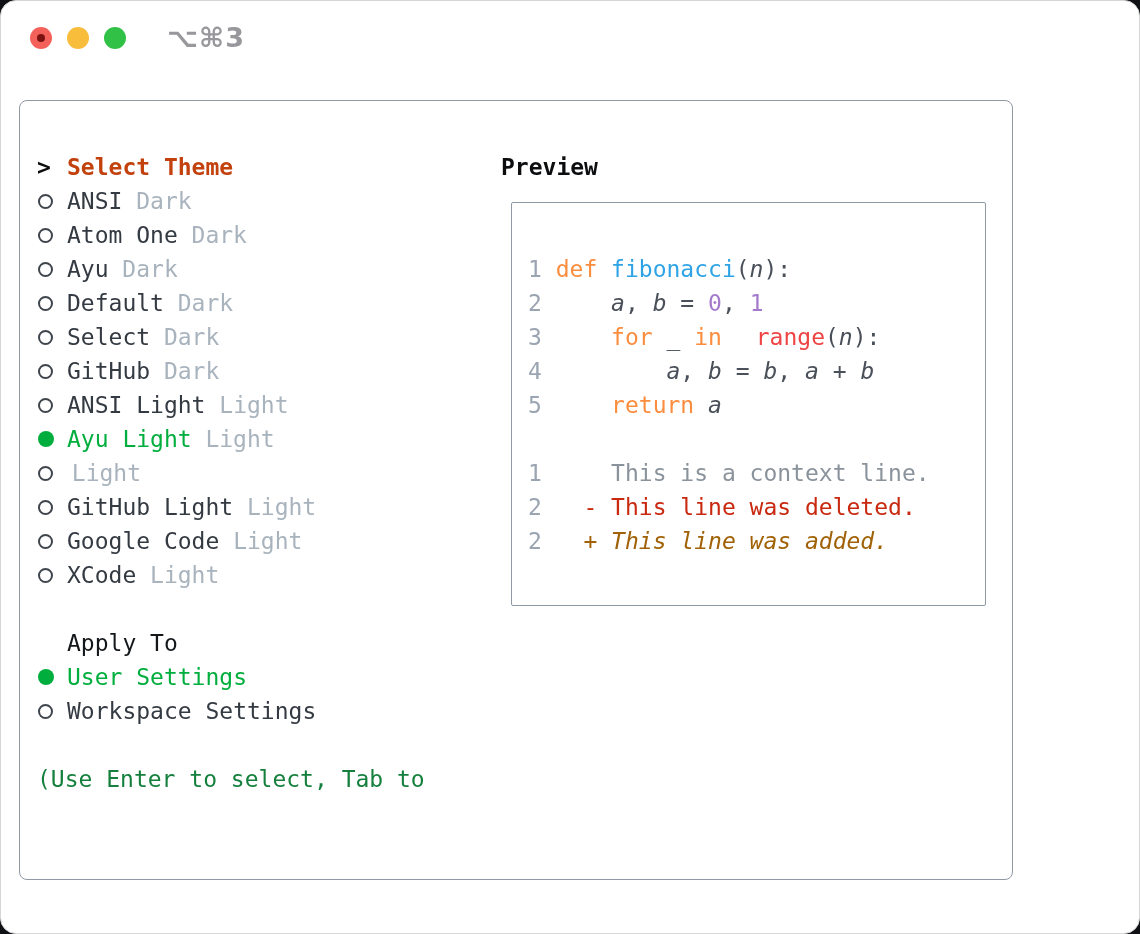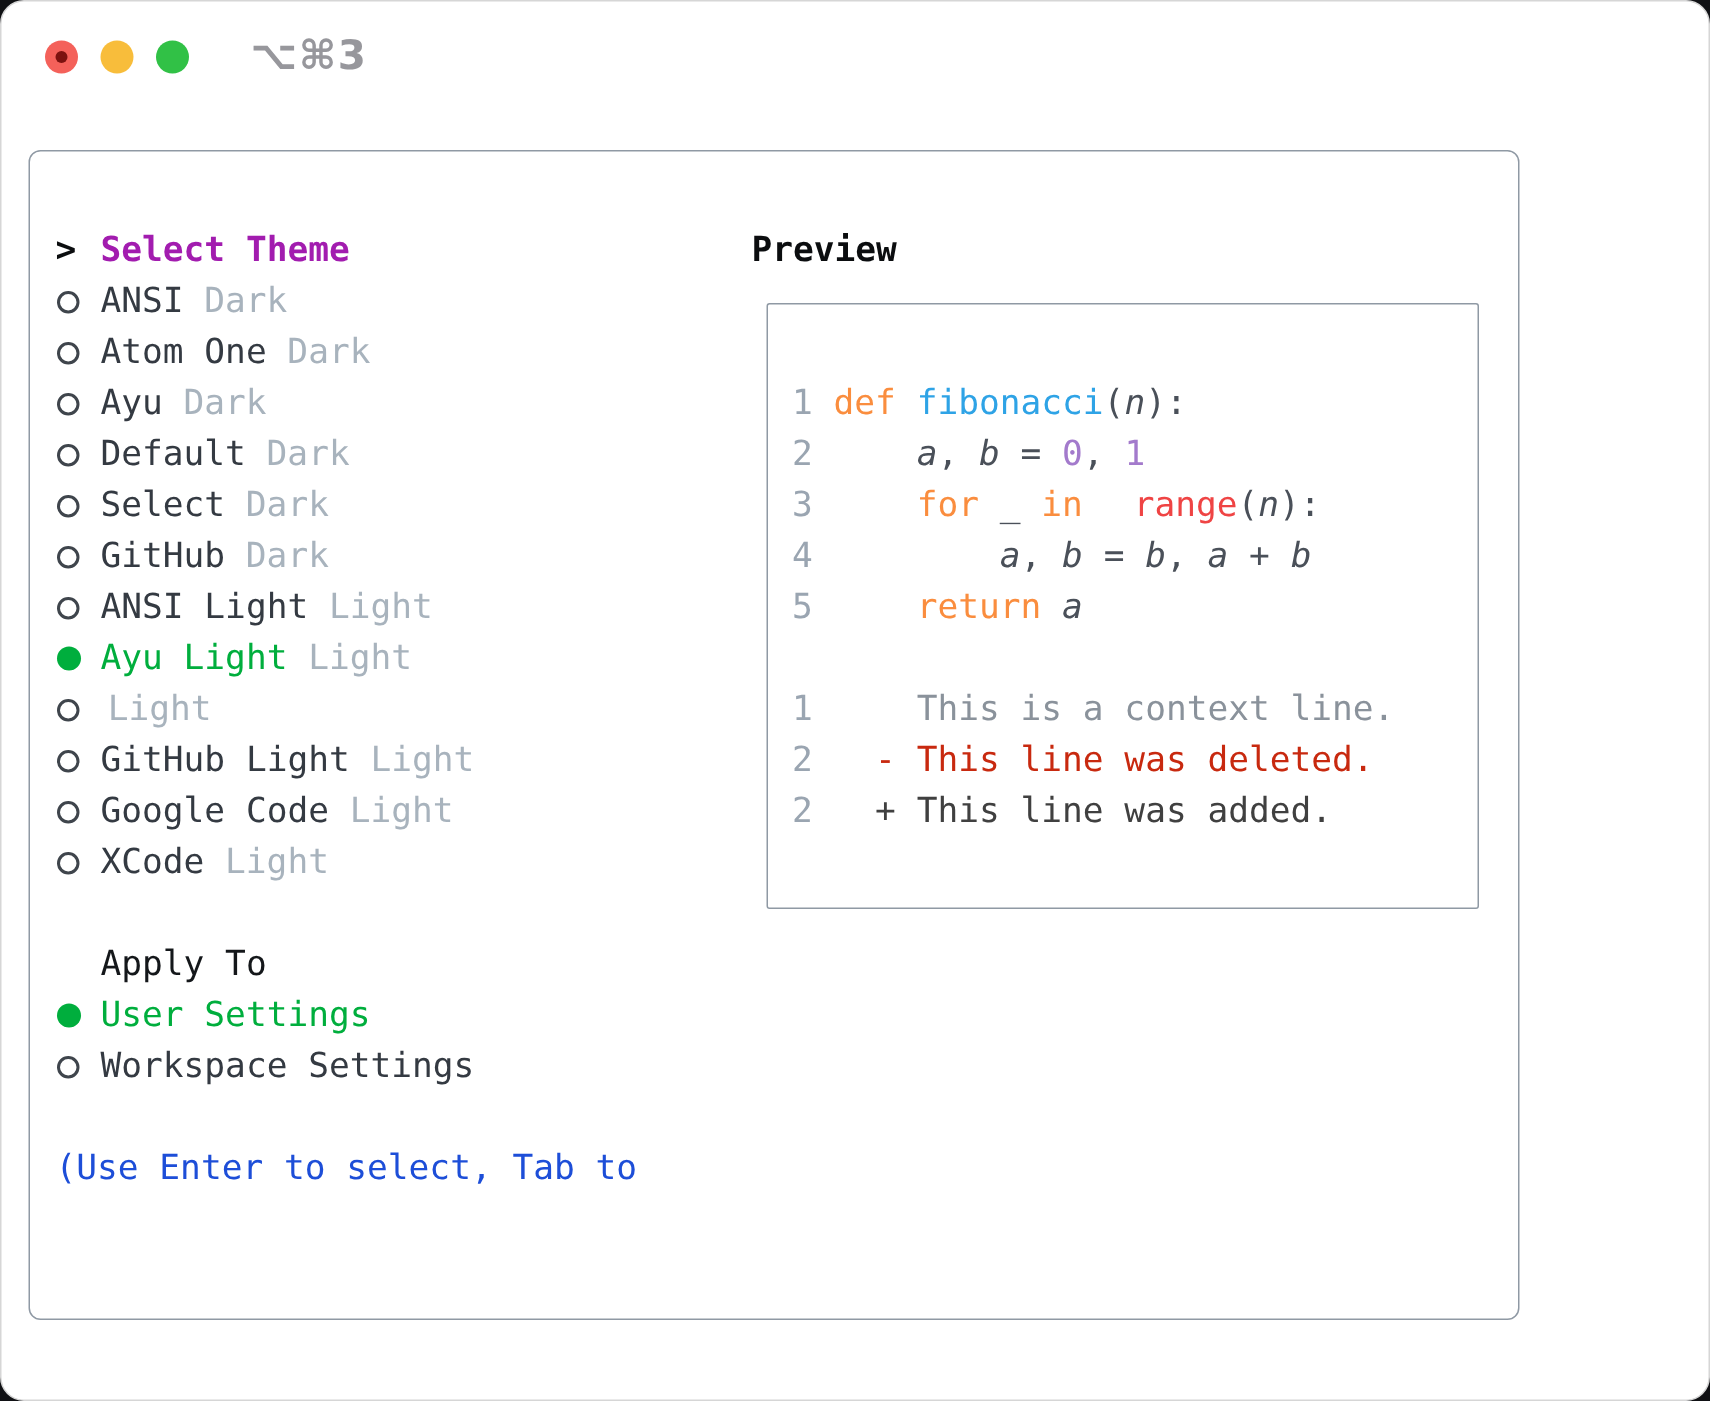--- a/index.html
+++ b/index.html
@@ -22,49 +22,49 @@
   }
   
   .panel{
     position:absolute;left:18px;top:99px;width:994px;height:780px;
     border:1.5px solid #8f99a4;border-radius:8px;box-sizing:border-box;background:#fff;
   }
   .leftcol{position:absolute;left:17px;top:49px;width:450px;}
   .row{height:34px;display:flex;align-items:center;font-size:23px;line-height:34px;white-space:pre;}
   .marker{width:21px;flex:0 0 21px;display:flex;align-items:center;}
   .arrow{font-weight:bold;color:#0b0d0f;}
-  .header-label{font-weight:bold;color:#a21caf;margin-left:9px;}
+  .header-label{font-weight:bold;color:#c2410c;margin-left:9px;}
   .subheader-label{color:#14171a;margin-left:9px;}
   .radio{width:15px;height:15px;border-radius:50%;box-sizing:border-box;border:2px solid #3f454c;background:transparent;margin-left:1px;}
   .radio.on{border:none;background:#00ae3d;width:16px;height:16px;}
   .item-label{color:#343a42;margin-left:9px;}
   .item-tag{color:#a8b3bd;margin-left:13.8px;}
   .sel .item-label{color:#00ae3d;}
-  .hint .row{color:#1d4ed8;}
+  .hint .row{color:#15803d;}
   
   .preview-title{
     position:absolute;left:481px;top:49px;height:34px;line-height:34px;
     font-size:23px;font-weight:bold;color:#0b0d0f;
   }
   .preview-box{
     position:absolute;left:491px;top:101px;width:475px;height:404px;
     border:1.5px solid #8f99a4;border-radius:2px;box-sizing:border-box;background:#fff;overflow:hidden;
   }
   #code{margin:0;padding:49px 0 0 16px;font-family:"DejaVu Sans Mono","Liberation Mono",monospace;font-size:23px;}
   .cl{height:34px;line-height:34px;white-space:pre;}
   .ln{color:#9aa5b1;}
   .kw{color:#fa8d3e;}
   .fn{color:#2ea3e6;}
   .num{color:#a37acc;}
   .rg{color:#ef4444;margin-left:20px;}
   .p{color:#4a5059;}
   .v{color:#4a5059;font-style:italic;}
   .ctx{color:#8a929b;}
   .del{color:#c8290f;}
-  .add{color:#404040;}
+  .add{color:#a16207;font-style:italic;}
 </style>
 </head>
 <body>
 
 <div class="window">
   <div class="titlebar">
     <button class="tl tl-red">
         <span class="tl-dot"></span>
       </button>
     <button class="tl tl-yellow"></button>

